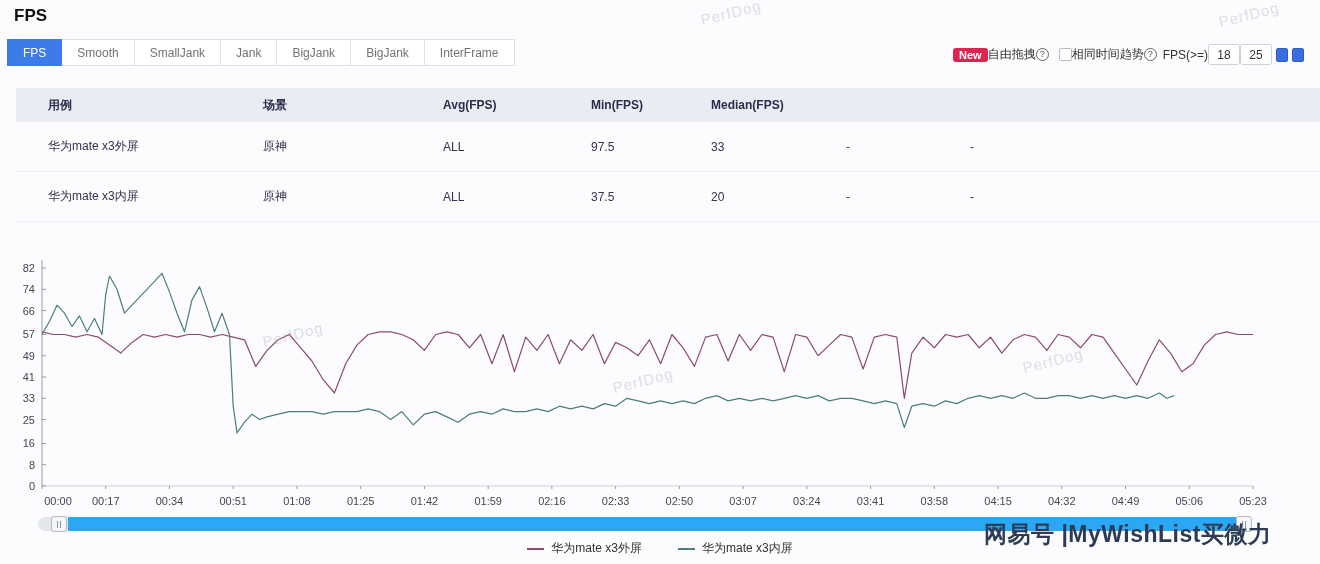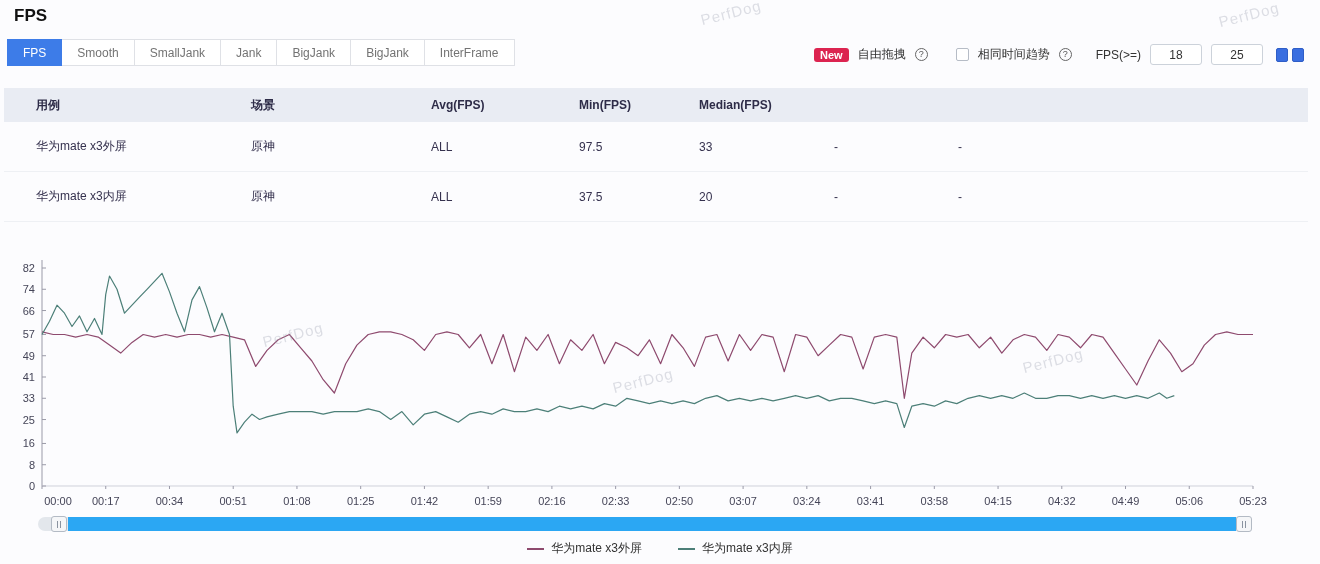--- a/index.html
+++ b/index.html
@@ -11,35 +11,35 @@
   .watermark { position:absolute; color:#a9adbb; opacity:.38; font-size:15px; letter-spacing:1px;
                transform:rotate(-14deg); pointer-events:none; white-space:nowrap; }
 
   
   .tabbar { position:absolute; top:39px; left:8px; display:flex; }
   .tab { height:27px; padding:0 15px; background:#fff; border:1px solid #dfe1e6; margin-left:-1px;
          font-size:12px; color:#737373; display:flex; align-items:center; cursor:pointer; }
   .tab.selected { background:#3d7ce8; border-color:#3d7ce8; color:#fff; z-index:1; }
 
   
-  .controls { position:absolute; top:44px; right:16px; display:flex; align-items:center; gap:9px;
+  .controls { position:absolute; top:44px; right:16px; display:flex; align-items:center; 
               font-size:12px; color:#333; }
   .badge-new { background:#dc2450; color:#fff; font-size:11px; font-weight:bold; padding:1px 6px;
                border-radius:3px; }
   .qicon { display:inline-block; width:13px; height:13px; border:1px solid #666; border-radius:50%;
            font-size:9px; line-height:11px; text-align:center; color:#555; }
   .checkbox { width:13px; height:13px; border:1px solid #b6bcc6; border-radius:2px; background:#fff; }
-  .threshold-input { width:52px; height:21px; border:1px solid #ccd2da; border-radius:3px;
+  .threshold-input { width:32px; height:21px; border:1px solid #ccd2da; border-radius:3px;
                      text-align:center; font-size:12px; color:#333; background:#fff;
                      font-family:"Liberation Sans", sans-serif; }
   .blue-icons { display:flex; gap:4px; margin-left:4px; }
   .blue-icon { width:12px; height:14px; background:#3a6ee0; border-radius:2px; border:1px solid #2f5ec7; }
 
   
-  .cmp-table { position:absolute; top:88px; left:4px; width:1304px; font-size:12px; color:#35314e; }
+  .cmp-table { position:absolute; top:88px; left:16px; width:1304px; font-size:12px; color:#35314e; }
   .trow { display:grid; grid-template-columns:215px 180px 148px 120px 135px 124px 1fr;
           align-items:center; padding-left:32px; }
   .thead { background:#e9ecf3; height:34px; font-weight:bold; color:#2e2c48; }
   .tdata { height:50px; background:transparent; border-bottom:1px solid #eef0f4; }
 
   
   .chart-svg { position:absolute; top:246px; left:0; }
   .axis-label { font-size:11px; fill:#454558; font-family:"Liberation Sans", sans-serif; }
 
   
@@ -212,19 +212,20 @@
       <span class="legend-item">
         <span class="legend-swatch" style="background: rgb(142, 74, 110);"></span>
         <span>华为mate x3外屏</span>
       </span>
       <span class="legend-item">
         <span class="legend-swatch" style="background: rgb(76, 127, 120);"></span>
         <span>华为mate x3内屏</span>
       </span>
     </div>
 
+  <div class="footer-watermark">网易号 |MyWishList买微力</div>
 
 <div class="watermark" style="left: 700px; top: 4px;">PerfDog</div>
     <div class="watermark" style="left: 1218px; top: 6px;">PerfDog</div>
     <div class="watermark" style="left: 262px; top: 326px;">PerfDog</div>
     <div class="watermark" style="left: 612px; top: 372px;">PerfDog</div>
     <div class="watermark" style="left: 1022px; top: 352px;">PerfDog</div>
   </div>
 
 </body></html>

